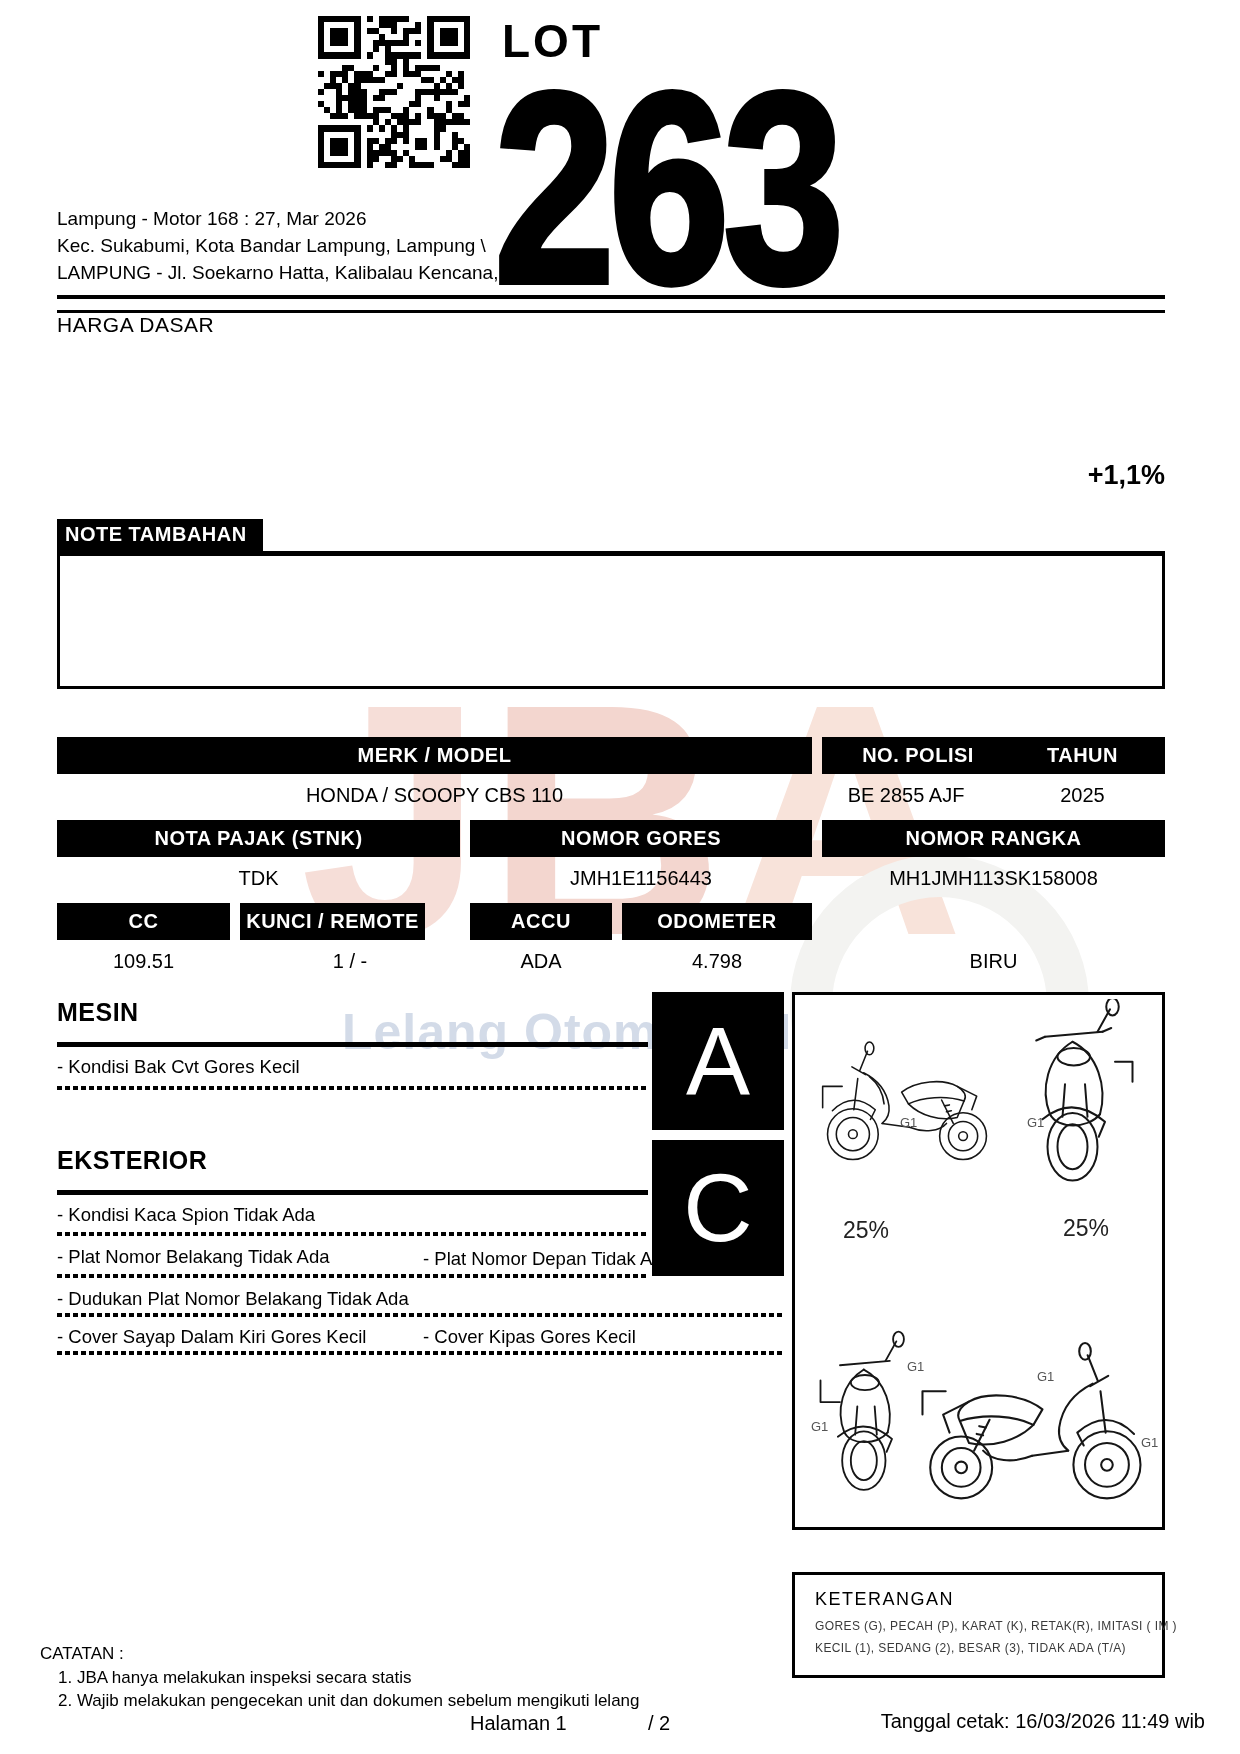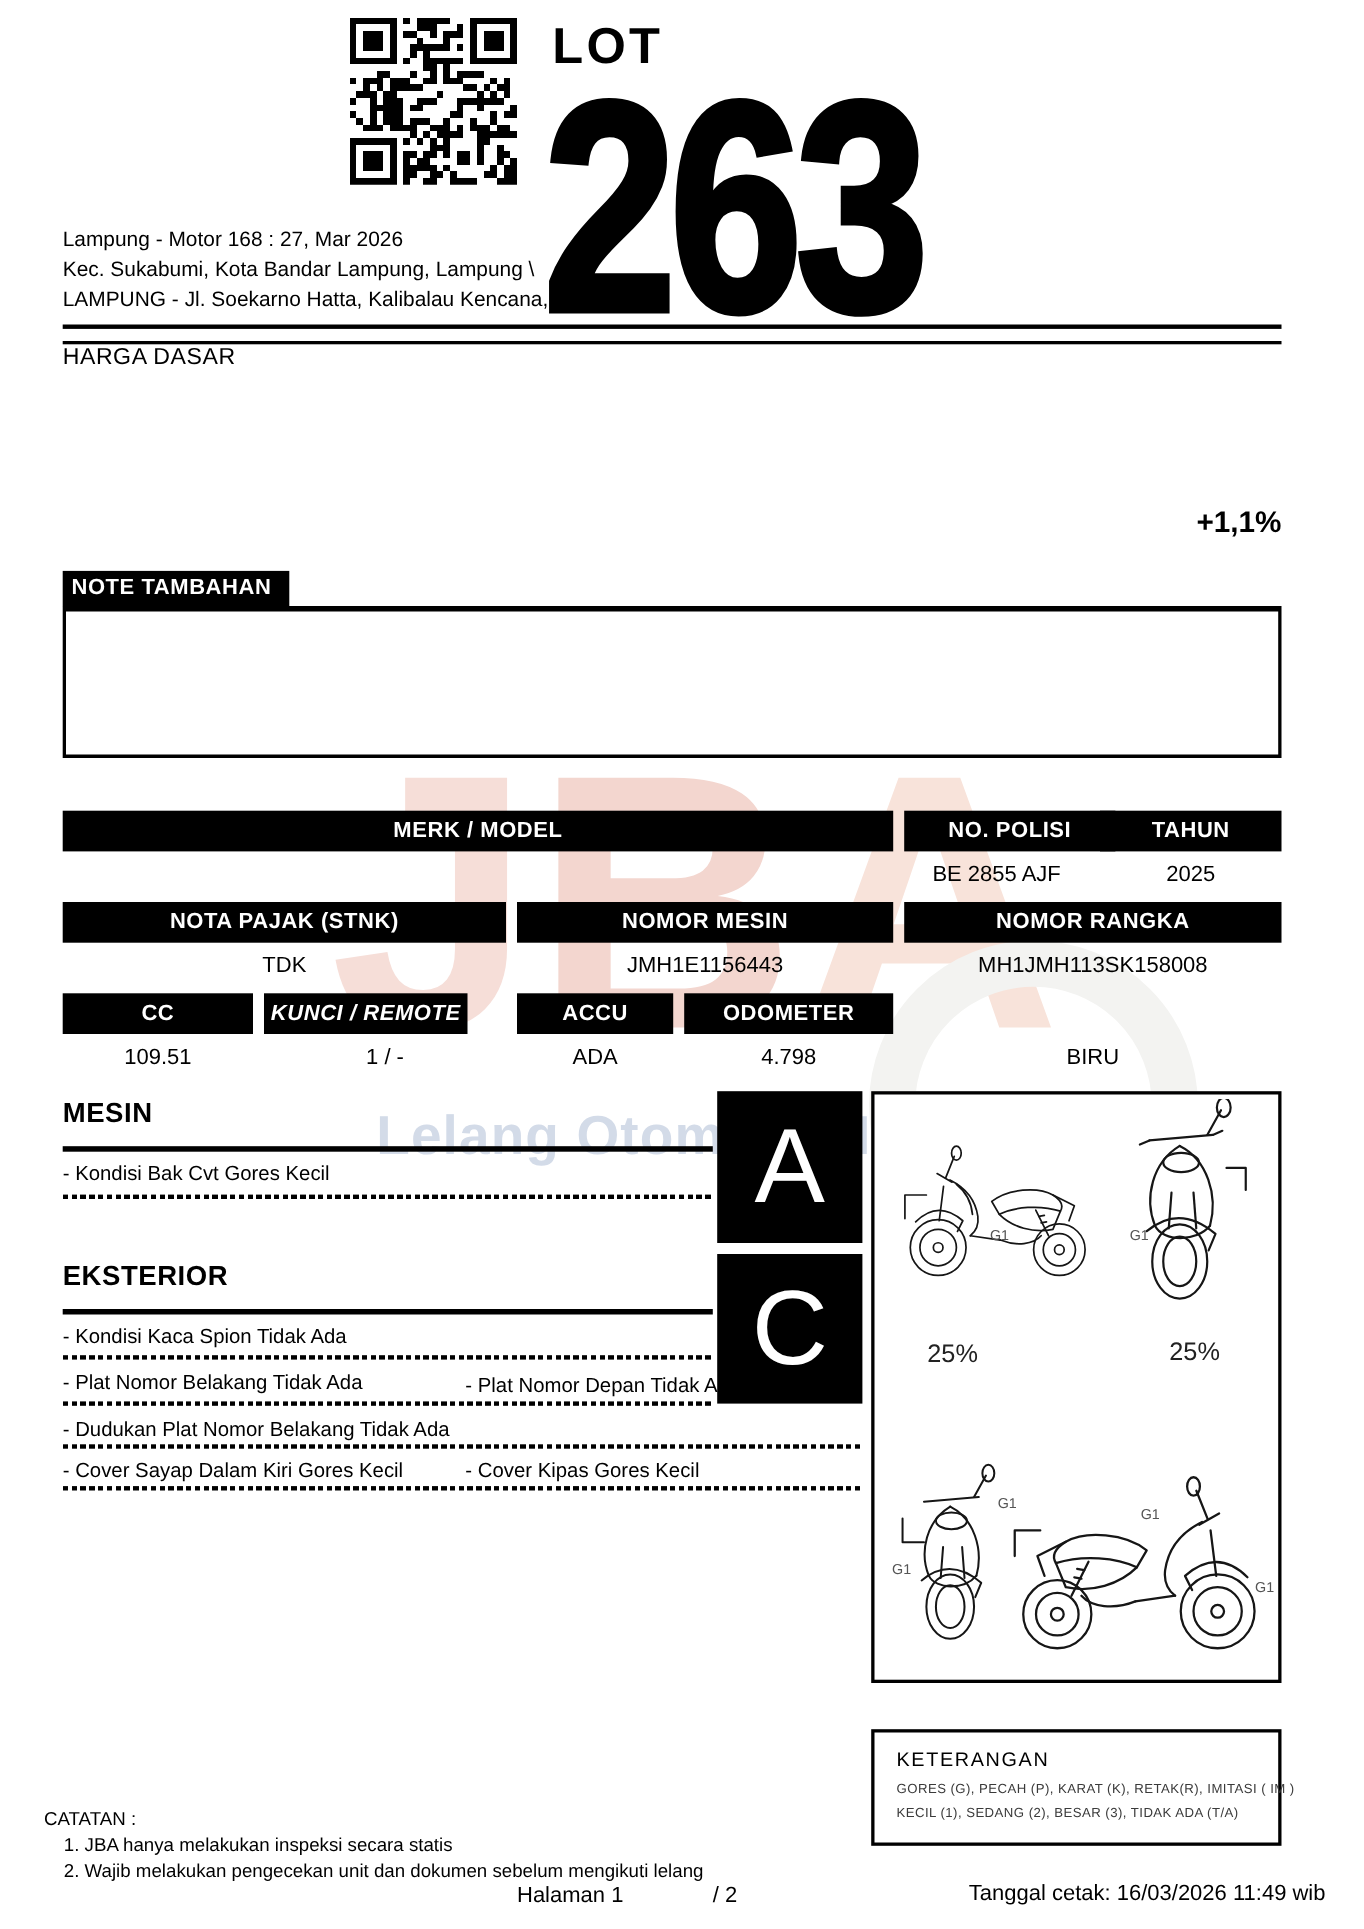--- a/index.html
+++ b/index.html
@@ -308,32 +308,33 @@
 
   <div class="abs harga-label">HARGA DASAR</div>
   <div class="abs harga-change">+1,1%</div>
 
   <div class="abs note-label">NOTE TAMBAHAN</div>
   <div class="abs note-box"></div>
 
   <div class="abs th" style="left:57px;top:737px;width:755px;">MERK / MODEL</div>
   <div class="abs th" style="left:822px;top:737px;width:192px;">NO. POLISI</div>
   <div class="abs th" style="left:1000px;top:737px;width:165px;">TAHUN</div>
+  <div class="abs td" style="left:57px;top:784px;width:755px;">HONDA / SCOOPY CBS 110</div>
   <div class="abs td" style="left:822px;top:784px;width:168px;">BE 2855 AJF</div>
   <div class="abs td" style="left:1000px;top:784px;width:165px;">2025</div>
 
   <div class="abs th" style="left:57px;top:820px;width:403px;">NOTA PAJAK (STNK)</div>
-  <div class="abs th" style="left:470px;top:820px;width:342px;">NOMOR MESIN</div>
+  <div class="abs th" style="left:470px;top:820px;width:342px;">NOMOR GORES</div>
   <div class="abs th" style="left:822px;top:820px;width:343px;">NOMOR RANGKA</div>
   <div class="abs td" style="left:57px;top:867px;width:403px;">TDK</div>
   <div class="abs td" style="left:470px;top:867px;width:342px;">JMH1E1156443</div>
   <div class="abs td" style="left:822px;top:867px;width:343px;">MH1JMH113SK158008</div>
 
   <div class="abs th" style="left:57px;top:903px;width:173px;">CC</div>
-  <div class="abs th" style="left:240px;top:903px;width:185px;font-style:italic;">KUNCI / REMOTE</div>
+  <div class="abs th" style="left:240px;top:903px;width:185px;">KUNCI / REMOTE</div>
   <div class="abs th" style="left:470px;top:903px;width:142px;">ACCU</div>
   <div class="abs th" style="left:622px;top:903px;width:190px;">ODOMETER</div>
   <div class="abs td" style="left:57px;top:950px;width:173px;">109.51</div>
   <div class="abs td" style="left:240px;top:950px;width:220px;">1 / -</div>
   <div class="abs td" style="left:470px;top:950px;width:142px;">ADA</div>
   <div class="abs td" style="left:622px;top:950px;width:190px;">4.798</div>
   <div class="abs td" style="left:822px;top:950px;width:343px;">BIRU</div>
 
   <div class="abs sec-title" style="left:57px;top:998px;">MESIN</div>
   <div class="abs sec-rule" style="left:57px;top:1042px;width:591px;"></div>

